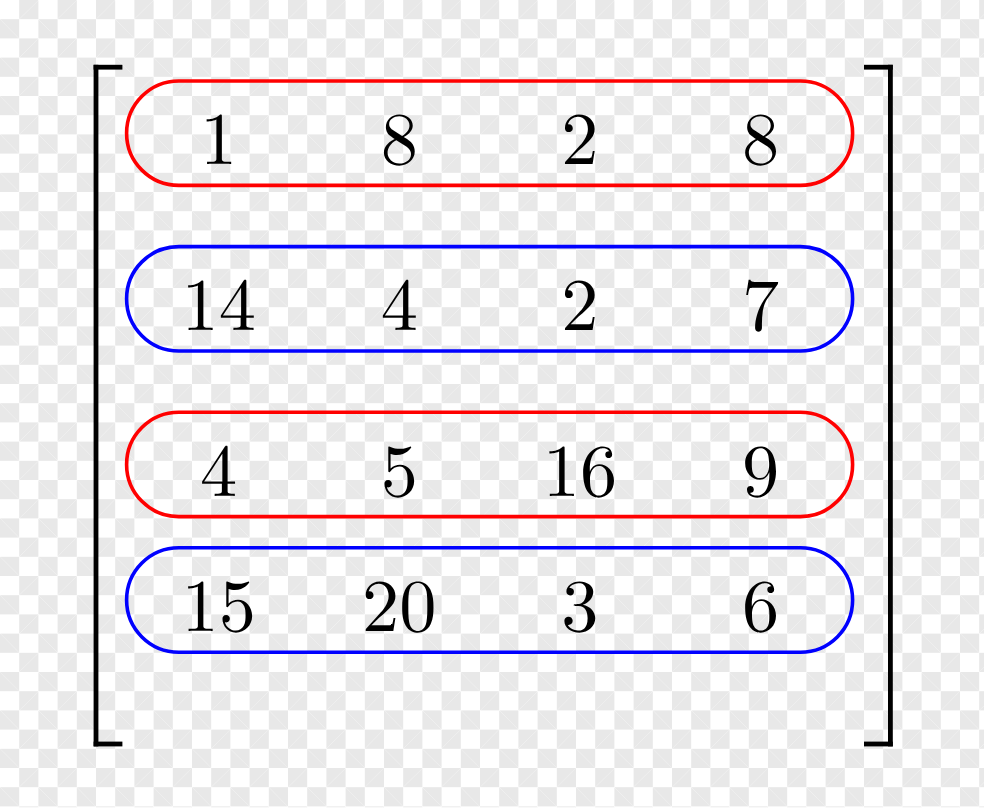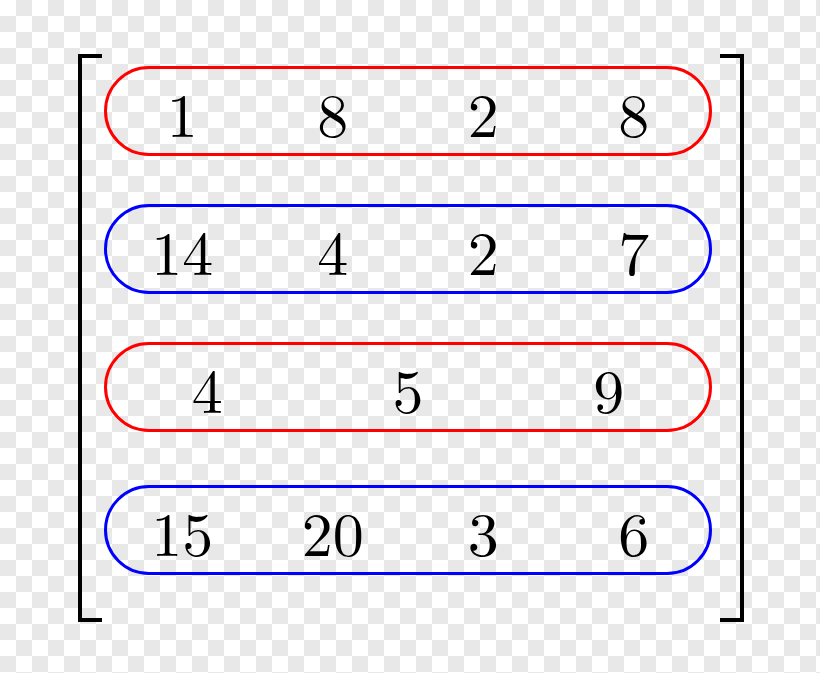--- a/index.html
+++ b/index.html
@@ -49,21 +49,21 @@
     border-radius: 45px;
     box-sizing: border-box;
     display: flex;
     align-items: center;
   }
   .row-pill.red { border-color: #ff0000; }
   .row-pill.blue { border-color: #0000ff; }
   .r0 { top: 66px; }
   .r1 { top: 204px; }
   .r2 { top: 342px; }
-  .r3 { top: 485px; }
+  .r3 { top: 455px; }
   .cell {
     flex: 1 1 0;
     text-align: center;
     font-size: 62px;
     color: #000;
     line-height: 1;
     font-feature-settings: "lnum";
   }
 </style>
 </head>
@@ -84,20 +84,21 @@
   <div class="row-pill blue r1">
     <span class="cell">14</span>
     <span class="cell">4</span>
     <span class="cell">2</span>
     <span class="cell">7</span>
   </div>
 
   <div class="row-pill red r2">
     <span class="cell">4</span>
     <span class="cell">5</span>
+    <span class="cell">16</span>
     <span class="cell">9</span>
   </div>
 
   <div class="row-pill blue r3">
     <span class="cell">15</span>
     <span class="cell">20</span>
     <span class="cell">3</span>
     <span class="cell">6</span>
   </div>
 

